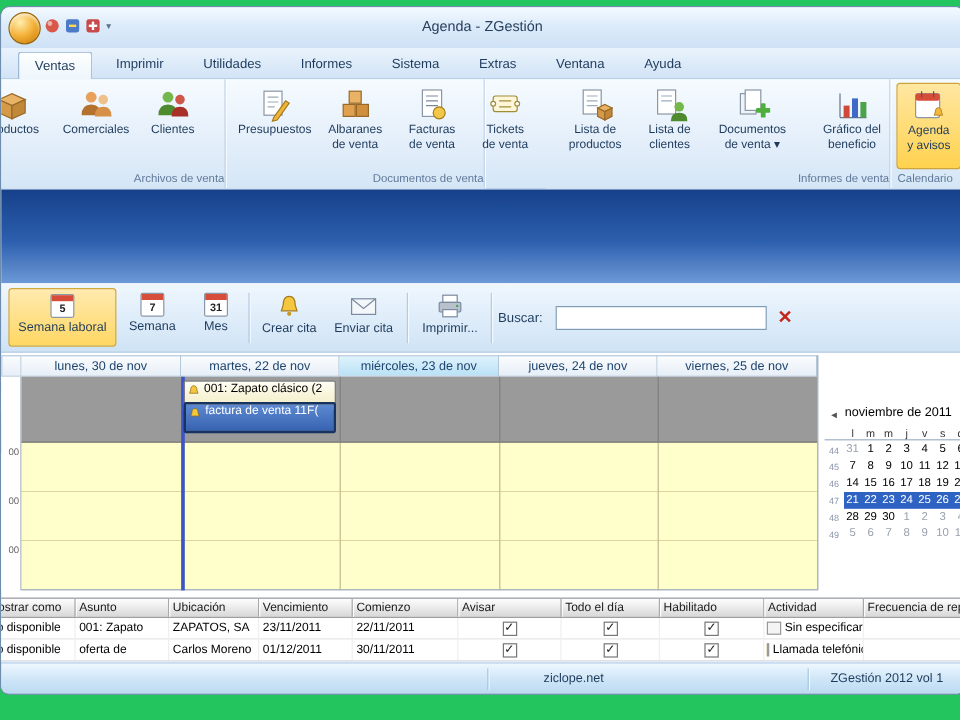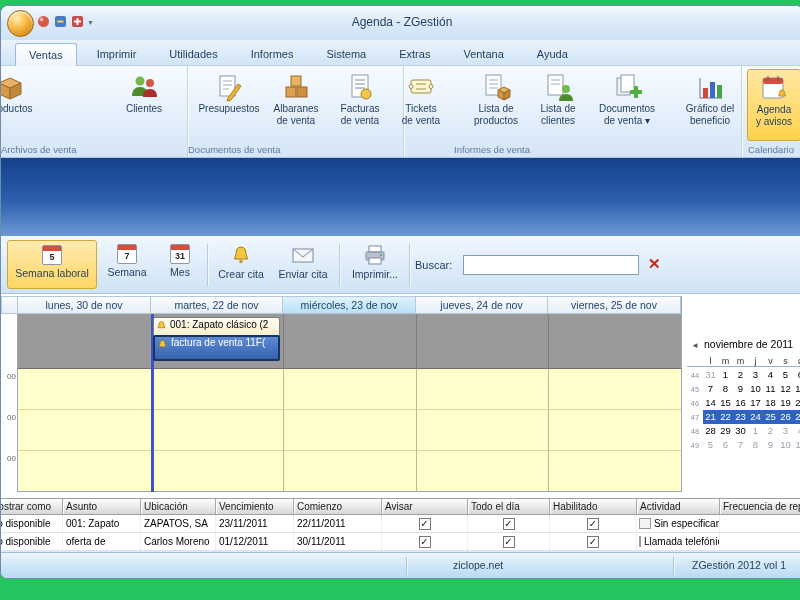--- a/index.html
+++ b/index.html
@@ -24,21 +24,21 @@
         padding-left:14px;background:linear-gradient(#e9f3fc,#d2e4f6);border-bottom:1px solid #b9cfe6}
   .tab{height:21px;line-height:20px;padding:0 13px;margin-right:7px;font-size:11px;color:#1e3b5c;
        border-radius:3px 3px 0 0;white-space:nowrap}
   .tab.active{background:linear-gradient(#feffff,#eef5fc);border:1px solid #9db9d6;border-bottom:none;
        margin-bottom:-1px;height:23px;line-height:22px}
 
   
   .ribbon{position:absolute;left:0;top:60px;width:100%;height:92px;
           background:linear-gradient(#f6fbff,#e3eefa 60%,#d4e6f6);border-bottom:1px solid #a9c3dd}
   .rgroup{position:absolute;top:0;height:91px;border-right:1px solid #c2d4e8;box-shadow:1px 0 0 rgba(255,255,255,.8)}
-  .glabel{position:absolute;left:0;right:0;bottom:2px;text-align:left;font-size:9.5px;color:#60799a;white-space:nowrap}
+  .glabel{position:absolute;left:0;right:0;bottom:2px;text-align:right;font-size:9.5px;color:#60799a;white-space:nowrap}
   .rbtn{position:absolute;top:3px;height:72px;border-radius:3px;text-align:center;cursor:default}
   .rbtn svg{display:block;margin:3px auto 1px}
   .rbtn.sel{background:linear-gradient(#ffe7a2,#ffd24e);border:1px solid #cfa43a}
   .rline{display:block;font-size:10px;line-height:12px;color:#1e3b5c;white-space:nowrap}
 
   
   .banner{position:absolute;left:0;top:152px;width:100%;height:78px;
           background:linear-gradient(180deg,#16408a,#2c5fae 55%,#6d99d6 100%)}
   .logo{position:absolute;left:-26px;top:158px;width:64px;height:64px;border-radius:50%;
         background:radial-gradient(circle at 40% 32%,#ff9478,#e23b22 52%,#9c1405);
@@ -165,20 +165,30 @@
     <div class="rgroup" style="left:0;width:187px">
       <div class="rbtn" style="left:-22px;width:62px">
         <svg width="30" height="30">
               <path d="M4 11 L15 6 L26 11 L15 16 Z" fill="#e8b366" stroke="#9a6a28"></path>
               <path d="M4 11 L15 16 L15 27 L4 22 Z" fill="#d49a48" stroke="#9a6a28"></path>
               <path d="M26 11 L15 16 L15 27 L26 22 Z" fill="#c08838" stroke="#9a6a28"></path>
             </svg>
         <span class="rline">Productos</span>
         <span class="rline"></span>
       </div>
+      <div class="rbtn" style="left:48px;width:62px">
+        <svg width="30" height="30">
+              <circle cx="11" cy="9" r="4.5" fill="#e8a05a"></circle>
+              <path d="M3 24 q0-9 8-9 q8 0 8 9 z" fill="#b5722e"></path>
+              <circle cx="21" cy="11" r="4" fill="#f0c08a"></circle>
+              <path d="M14 25 q0-8 7-8 q7 0 7 8 z" fill="#d79048"></path>
+            </svg>
+        <span class="rline">Comerciales</span>
+        <span class="rline"></span>
+      </div>
       <div class="rbtn" style="left:114px;width:58px">
         <svg width="30" height="30">
               <circle cx="11" cy="9" r="4.5" fill="#74b74a"></circle>
               <path d="M3 24 q0-9 8-9 q8 0 8 9 z" fill="#4e8a2e"></path>
               <circle cx="21" cy="11" r="4" fill="#d05848"></circle>
               <path d="M14 25 q0-8 7-8 q7 0 7 8 z" fill="#a83028"></path>
             </svg>
         <span class="rline">Clientes</span>
         <span class="rline"></span>
       </div>

